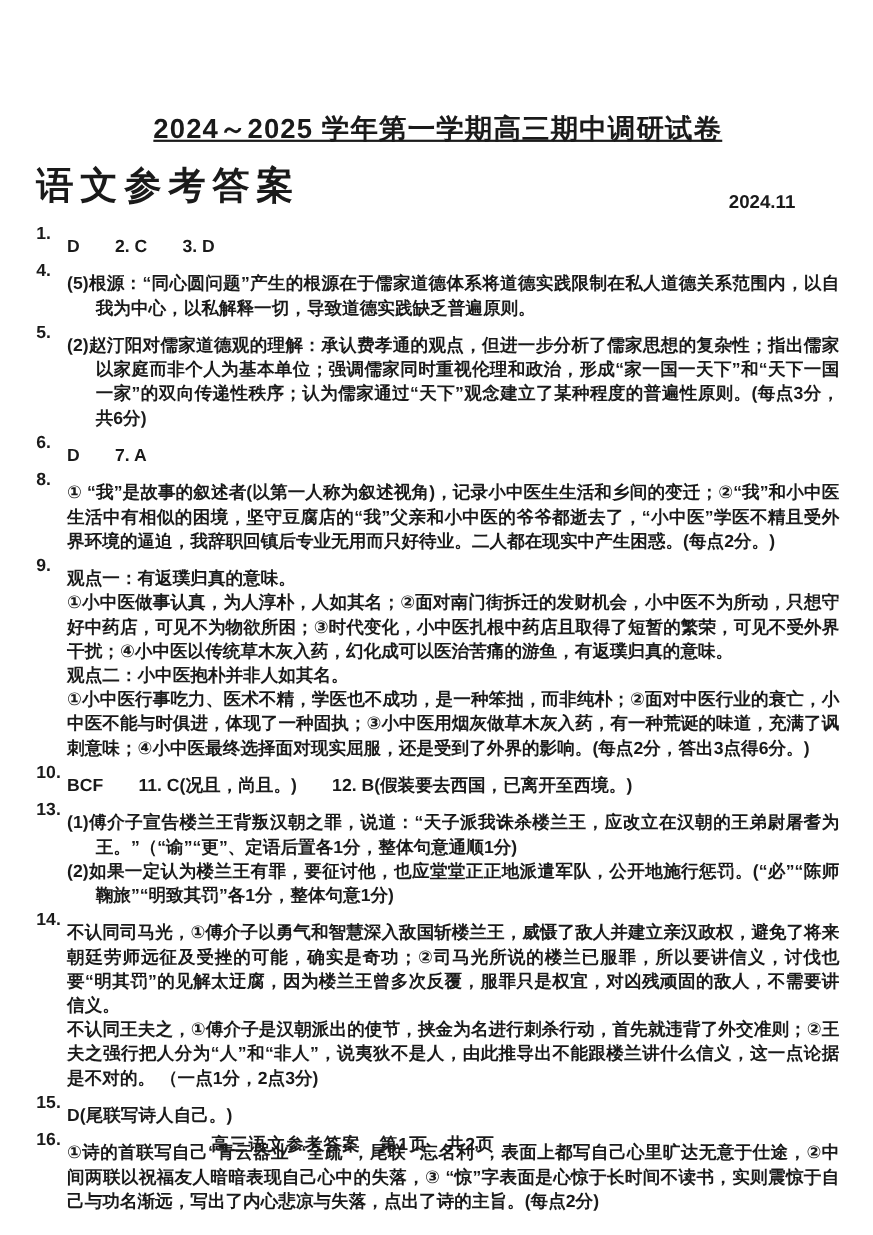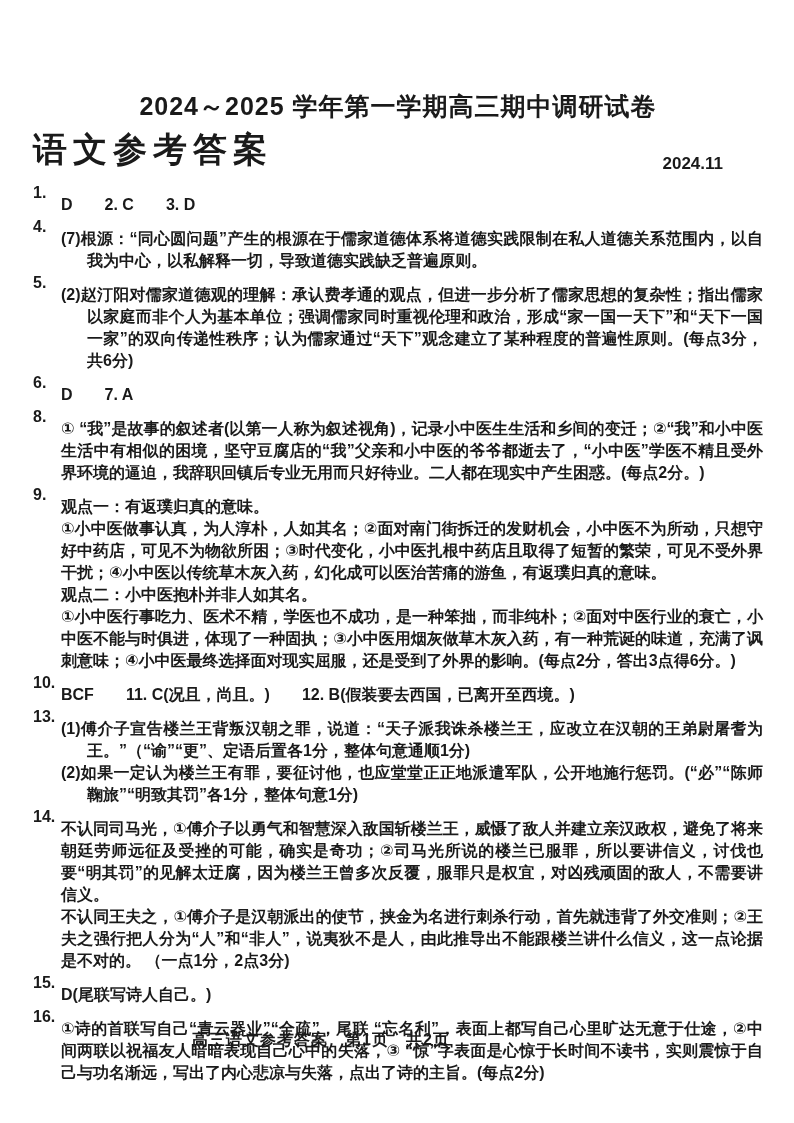--- a/index.html
+++ b/index.html
@@ -21,21 +21,22 @@
     left: 33px;
     top: 90px;
     width: 730px;
   }
   .doc-title {
     text-align: center;
     font-size: 25px;
     font-weight: bold;
     letter-spacing: 1px;
     line-height: 32px;
-    margin: 0;
+    margin: 11px;
+    text-decoration: underline;
   }
   .subtitle-row {
     position: relative;
     height: 52px;
     margin-top: 2px;
   }
   .doc-subtitle {
     font-size: 34px;
     font-weight: bold;
     letter-spacing: 6px;
@@ -103,21 +104,21 @@
   <div class="item">
     <span class="num">1.</span>
     <div class="body">
             <div class="sub">D　　2. C　　3. D</div>
           </div>
   </div>
 
   <div class="item">
     <span class="num">4.</span>
     <div class="body">
-            <div class="sub hang">(7)根源：“同心圆问题”产生的根源在于儒家道德体系将道德实践限制在私人道德关系范围内，以自我为中心，以私解释一切，导致道德实践缺乏普遍原则。</div>
+            <div class="sub hang">(5)根源：“同心圆问题”产生的根源在于儒家道德体系将道德实践限制在私人道德关系范围内，以自我为中心，以私解释一切，导致道德实践缺乏普遍原则。</div>
           </div>
   </div>
 
   <div class="item">
     <span class="num">5.</span>
     <div class="body">
             <div class="sub hang">(2)赵汀阳对儒家道德观的理解：承认费孝通的观点，但进一步分析了儒家思想的复杂性；指出儒家以家庭而非个人为基本单位；强调儒家同时重视伦理和政治，形成“家一国一天下”和“天下一国一家”的双向传递性秩序；认为儒家通过“天下”观念建立了某种程度的普遍性原则。(每点3分，共6分)</div>
           </div>
   </div>
 

